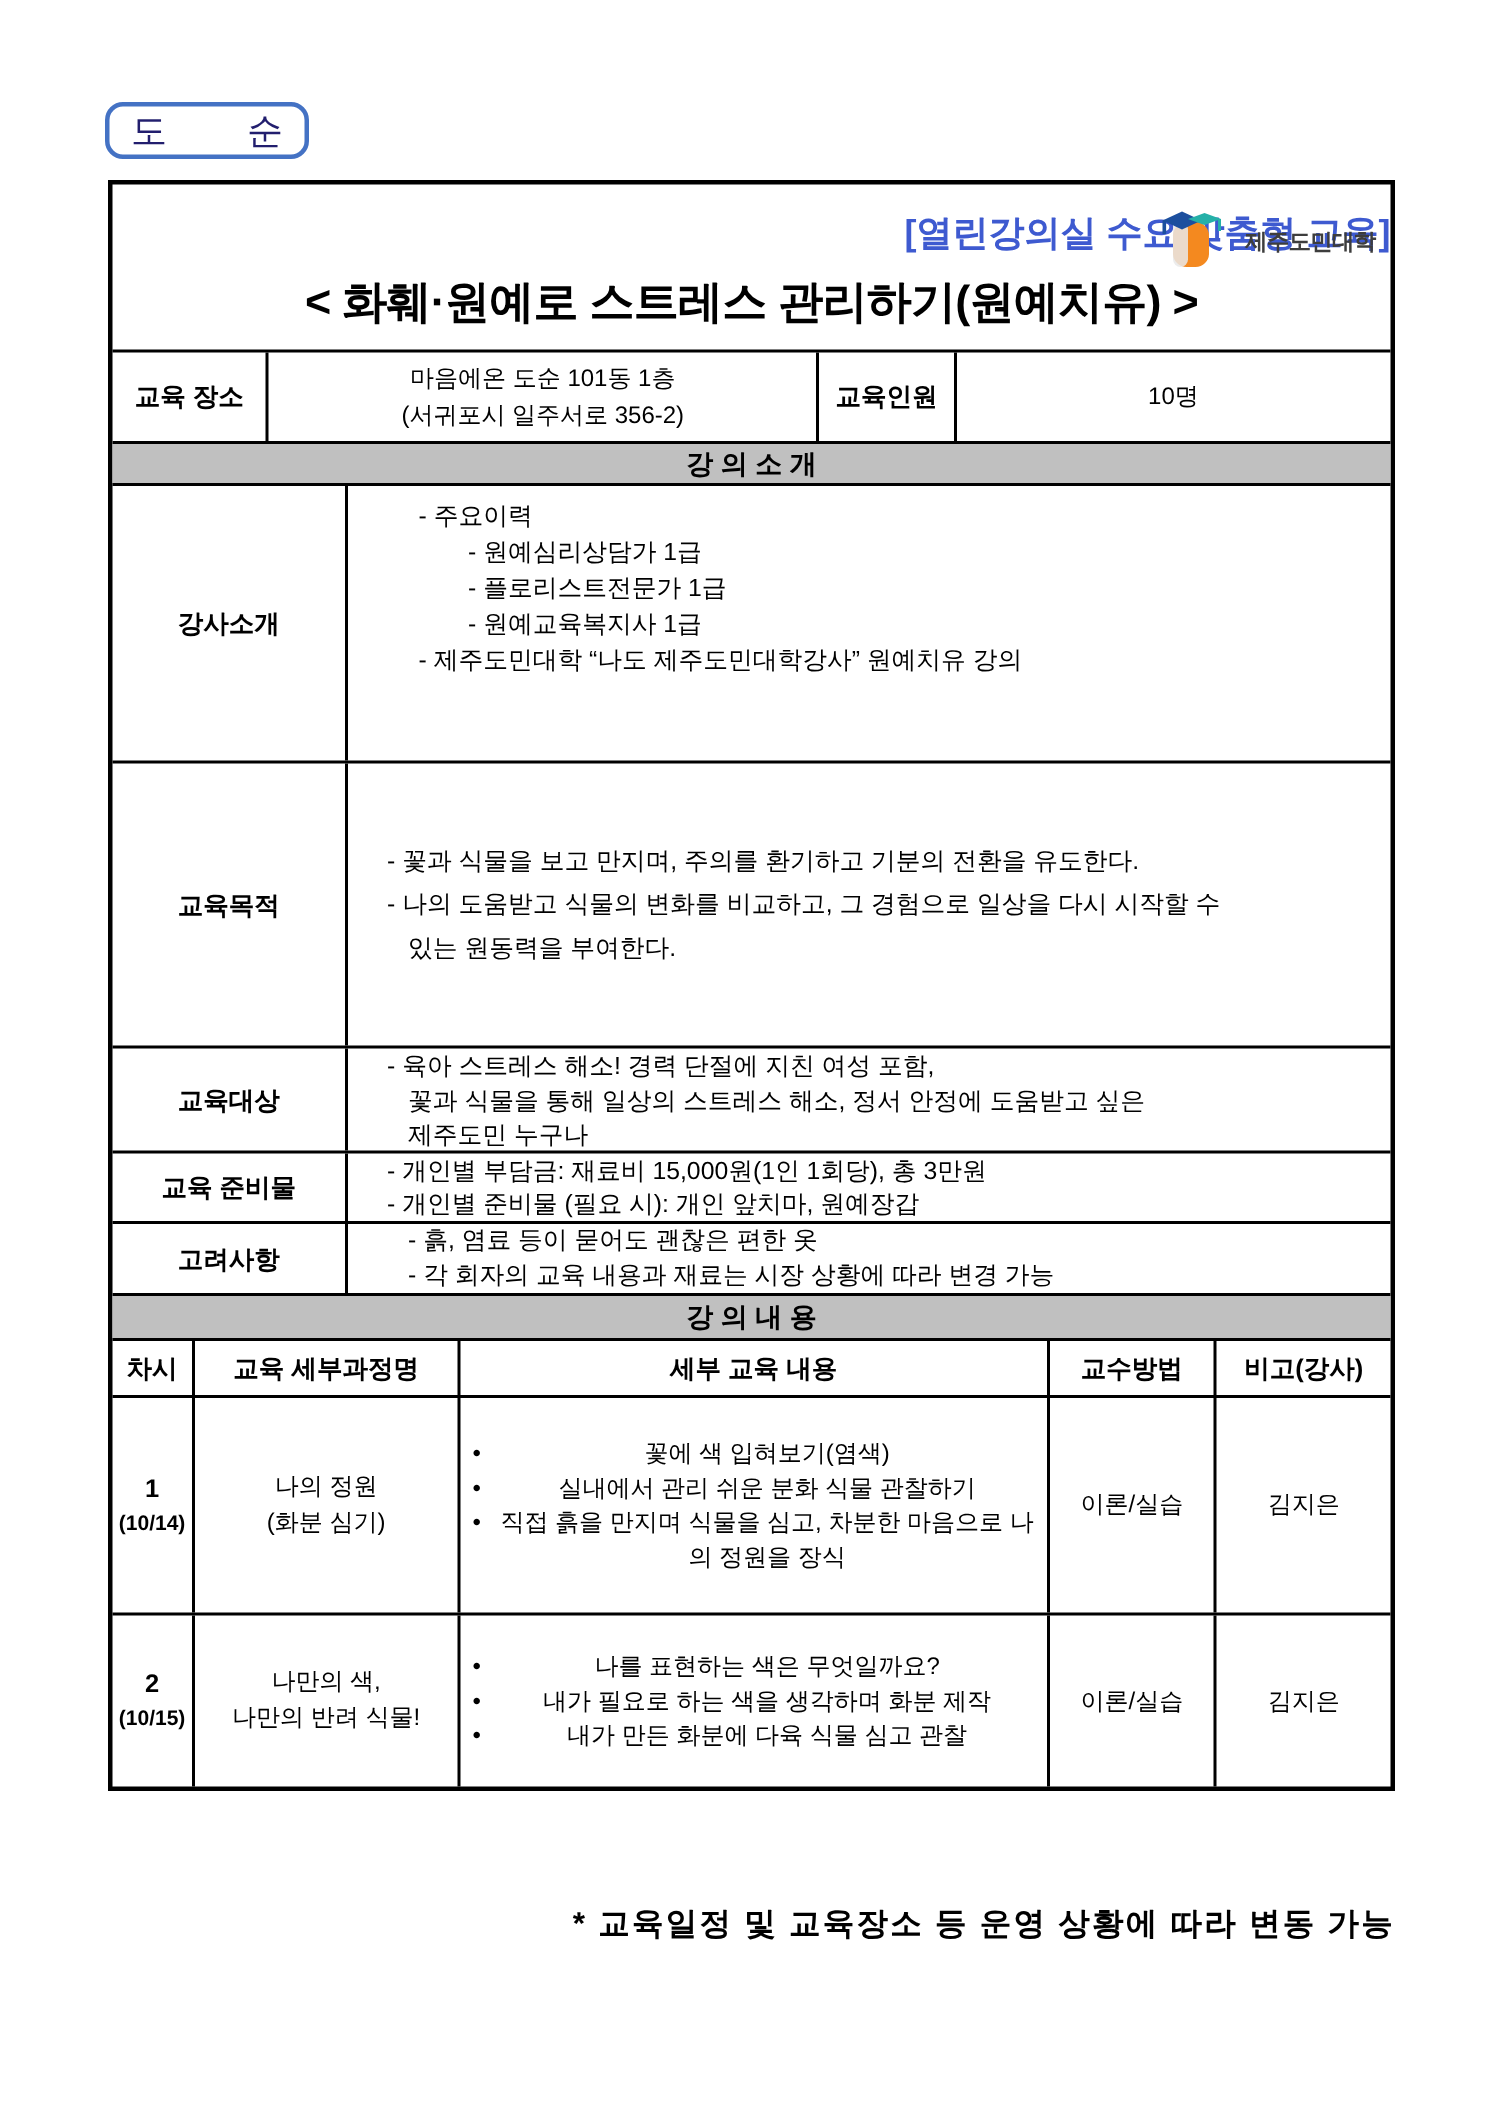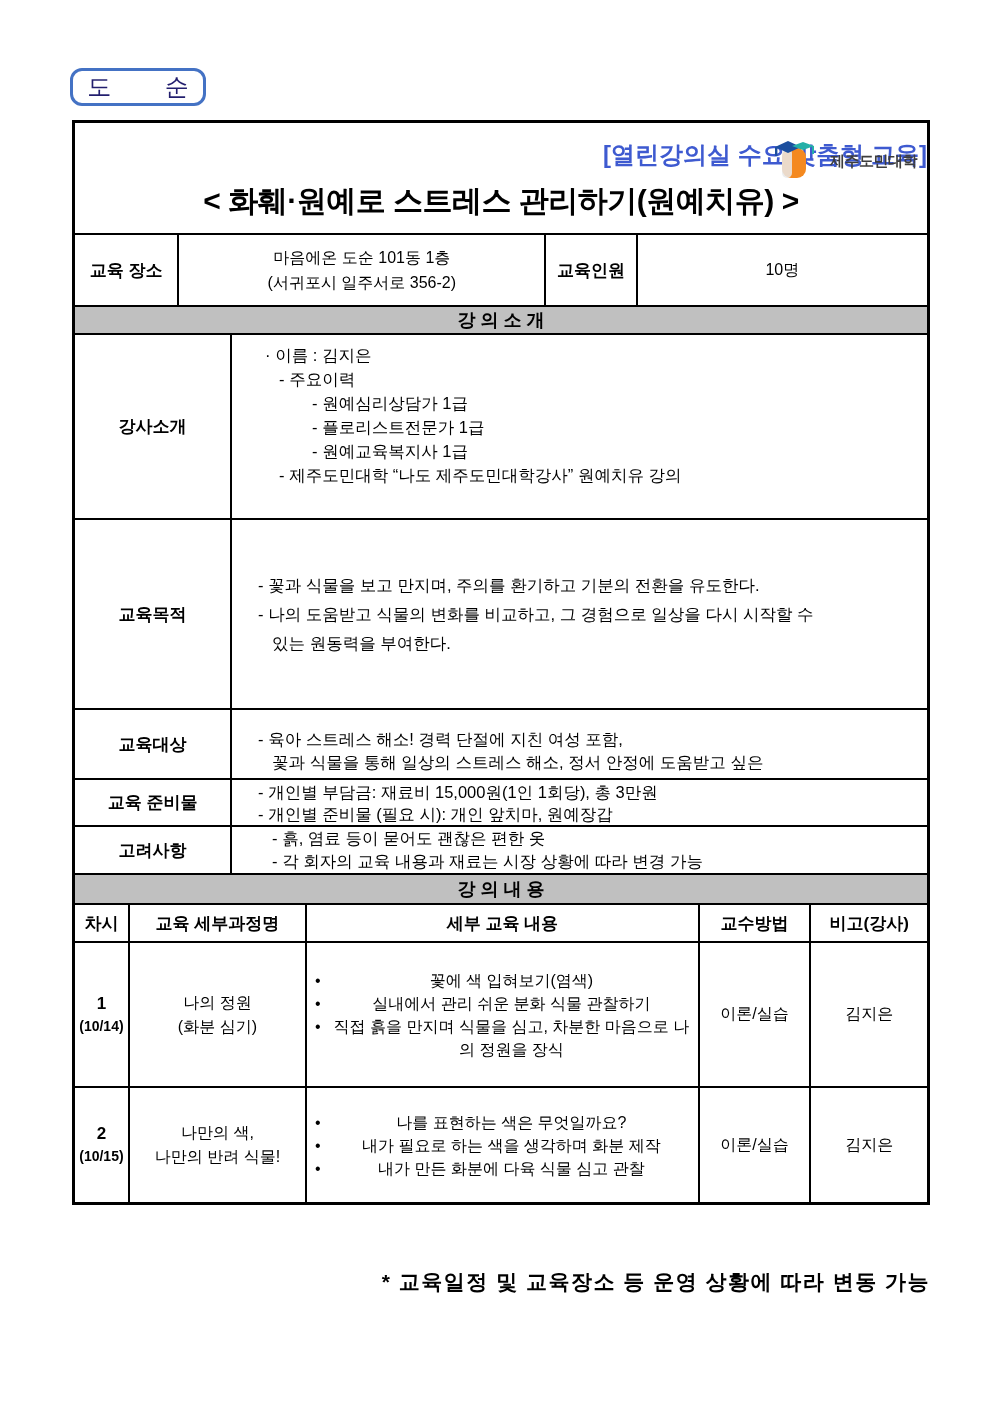--- a/index.html
+++ b/index.html
@@ -33,40 +33,40 @@
   .doc-header{position:relative;height:110px;box-sizing:border-box;padding-top:16px;}
   .subtitle{text-align:right;font-size:24px;font-weight:bold;color:#3e5ad0;letter-spacing:0px;}
   .title{text-align:center;font-size:30px;font-weight:bold;margin-top:10px;letter-spacing:-0.5px;}
   .logo{position:absolute;right:10px;top:16px;display:flex;align-items:center;gap:16px;}
   .logo-text{font-size:15px;font-weight:bold;color:#3d3d3d;letter-spacing:-0.5px;}
   
   .info-row .c1{width:12%;}
   .info-row .c2{width:43.1%;font-size:16px;line-height:25px;}
   .info-row .c3{width:10.7%;}
   .info-row .c4{width:34.2%;font-size:16px;}
-  .info-a{height:72px;}
+  .info-a{height:61px;}
   .info-b{height:69px;}
   .info-b .c2{line-height:30px;}
   
   .gray{
     background:#c0c0c0;text-align:center;font-weight:bold;font-size:18px;
     display:flex;align-items:center;justify-content:center;box-sizing:border-box;
     border-top:2px solid #000;
   }
   .gray-a{height:28px;}
   .gray-b{height:30px;}
   
   .sec .c1{width:18.2%;}
   .sec .c2{width:81.8%;font-size:16.5px;display:flex;flex-direction:column;}
   .instructor{height:185px;}
   .instructor .c2{padding:8px 6px 0 33px;line-height:24px;}
   .purpose{height:190px;}
   .purpose .c2{justify-content:center;padding-left:26px;line-height:29px;}
   .target{height:70px;}
-  .target .c2{padding-top:18px;padding-left:26px;line-height:23px;}
+  .target .c2{padding-top:1px;padding-left:26px;line-height:23px;}
   .supplies{height:47px;}
   .supplies .c2{justify-content:center;padding-left:26px;line-height:22px;}
   .consider{height:48px;}
   .consider .c2{justify-content:center;padding-left:40px;line-height:23px;}
   .ln{white-space:pre-wrap;}
   .ind1{padding-left:14px;}
   .ind2{padding-left:47px;}
   .cont{padding-left:14px;}
   
   .ct .c1{width:6.2%;}
@@ -128,21 +128,20 @@
       <div class="cell c3 lbl">교육인원</div>
       <div class="cell c4 vcenter">10명</div>
     </div>
 
 
     <div class="gray gray-a">강 의 소 개</div>
 
     <div class="row sec instructor">
       <div class="cell nl c1 lbl">강사소개</div>
       <div class="cell c2">
-        <div class="ln">· 이름 : 김지은</div>
         <div class="ln ind1">- 주요이력</div>
         <div class="ln ind2">- 원예심리상담가 1급</div>
         <div class="ln ind2">- 플로리스트전문가 1급</div>
         <div class="ln ind2">- 원예교육복지사 1급</div>
         <div class="ln ind1">- 제주도민대학 “나도 제주도민대학강사” 원예치유 강의</div>
       </div>
     </div>
 
     <div class="row sec purpose">
       <div class="cell nl c1 lbl">교육목적</div>

